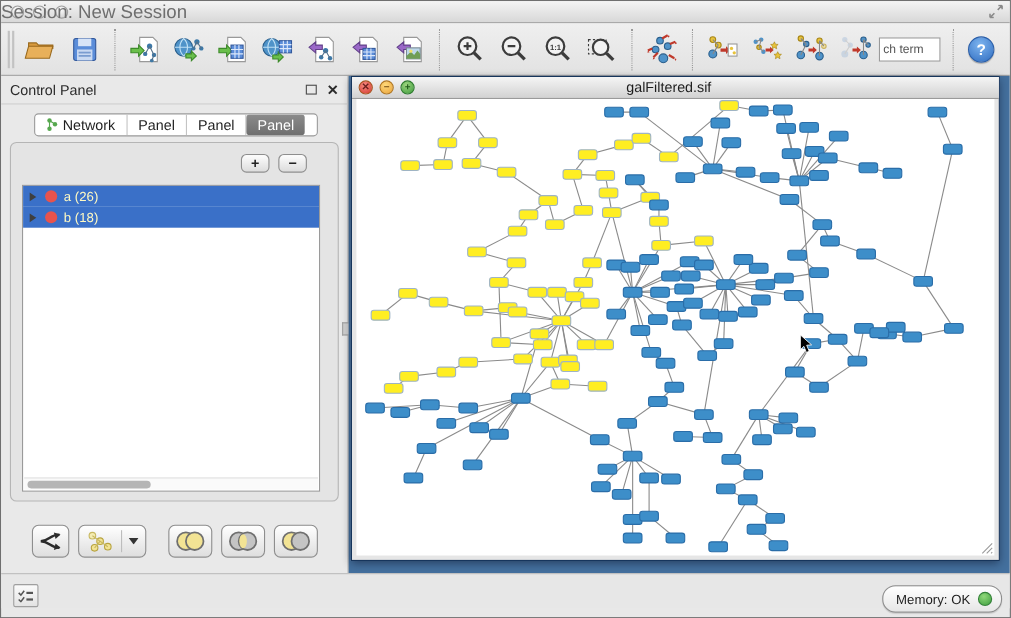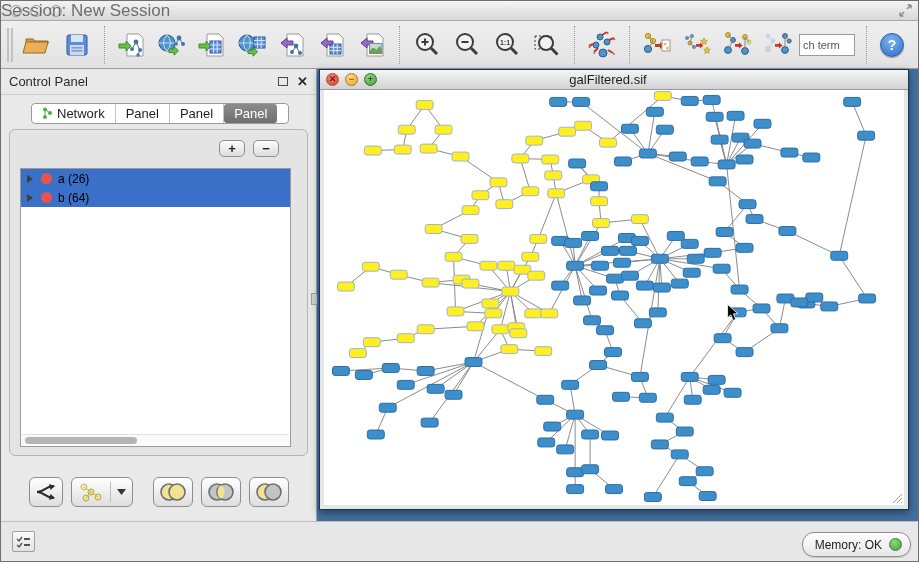--- a/index.html
+++ b/index.html
@@ -45,21 +45,21 @@
   .tab.selected { background:linear-gradient(#8b8b8b,#6f6f6f); color:#fff; border-radius:3px; }
   .net-tab-icon { width:11px; height:13px; }
 
   .sets-panel { position:absolute; left:8px; right:8px; top:60px; bottom:65px; background:#e4e4e4;
     border:1px solid #b5b5b5; border-radius:6px; }
   .pm-row { position:absolute; top:10px; right:28px; display:flex; gap:8px; }
   .pm-btn { width:26px; height:17px; border:1px solid #8e8e8e; border-radius:5px;
     background:linear-gradient(#fdfdfd,#dcdcdc); font-size:13px; font-weight:bold; color:#222;
     display:flex; align-items:center; justify-content:center; line-height:1; }
   .setlist { position:absolute; left:10px; right:16px; top:38px; bottom:8px; background:#fff; border:1px solid #9a9a9a; }
-  .setrow { height:19px; display:flex; align-items:center; background:#3a70c8; font-size:12px; color:#000000; padding-left:6px; }
+  .setrow { height:19px; display:flex; align-items:center; background:#3a70c8; font-size:12px; color:#fef9c3; padding-left:6px; }
   .disclosure { width:0; height:0; border-left:6px solid #3f3f3f; border-top:4px solid transparent;
     border-bottom:4px solid transparent; margin-right:8px; }
   .setdot { width:11px; height:11px; border-radius:50%; background:#e8534d; margin-right:6px; }
   .hscroll { position:absolute; left:1px; right:1px; bottom:1px; height:11px; background:#fafafa; border-top:1px solid #e0e0e0; }
   .hthumb { position:absolute; left:3px; top:2px; width:112px; height:7px; background:#b5b5b5; border-radius:4px; }
 
   .cp-buttons { position:absolute; left:0; right:0; bottom:14px; display:flex; align-items:center; padding-left:28px; }
   .cp-btn { height:30px; border:1px solid #8e8e8e; border-radius:6px; background:linear-gradient(#ffffff,#dedede);
     display:flex; align-items:center; justify-content:center; }
   .cp-btn svg { display:block; }
@@ -342,21 +342,21 @@
       </div>
       <div class="setlist">
         <div class="setrow">
           <span class="disclosure"></span>
           <span class="setdot"></span>
           <span>a (26)</span>
         </div>
         <div class="setrow">
           <span class="disclosure"></span>
           <span class="setdot"></span>
-          <span>b (64)</span>
+          <span>b (18)</span>
         </div>
         <div class="hscroll">
           <div class="hthumb"></div>
         </div>
       </div>
     </div>
 
     <div class="cp-buttons">
       <div class="cp-btn" style="width:34px">
         <svg width="22" height="18" viewBox="0 0 22 18">

